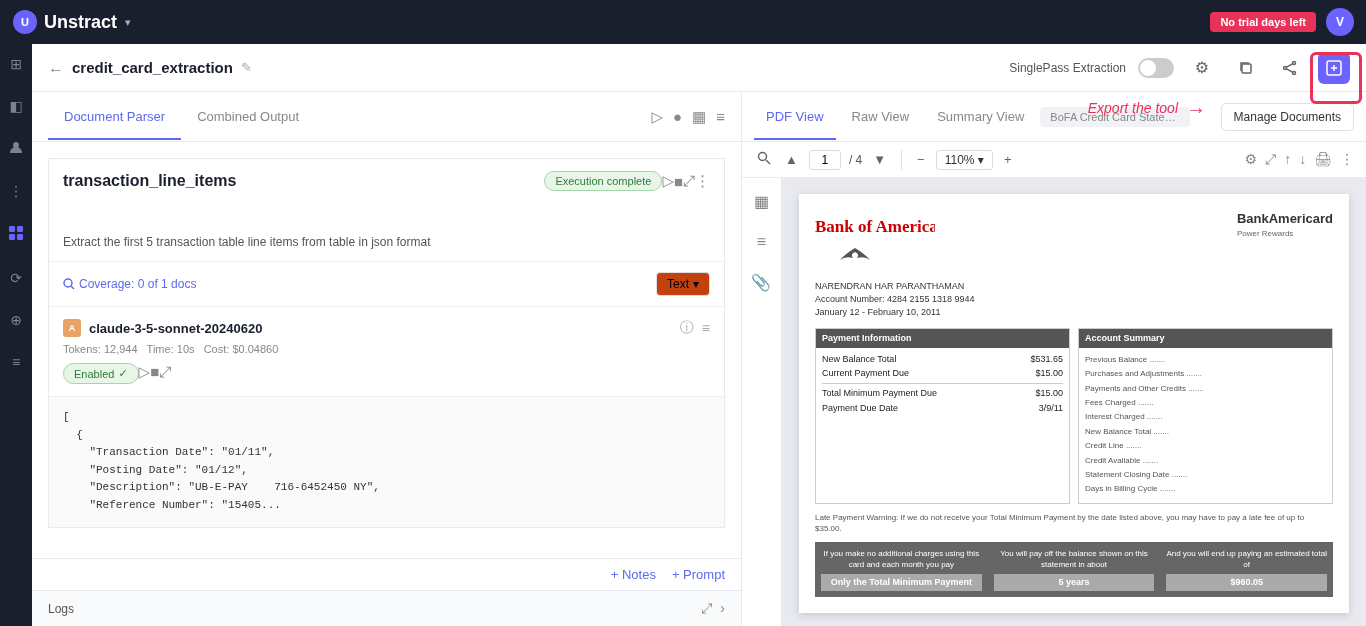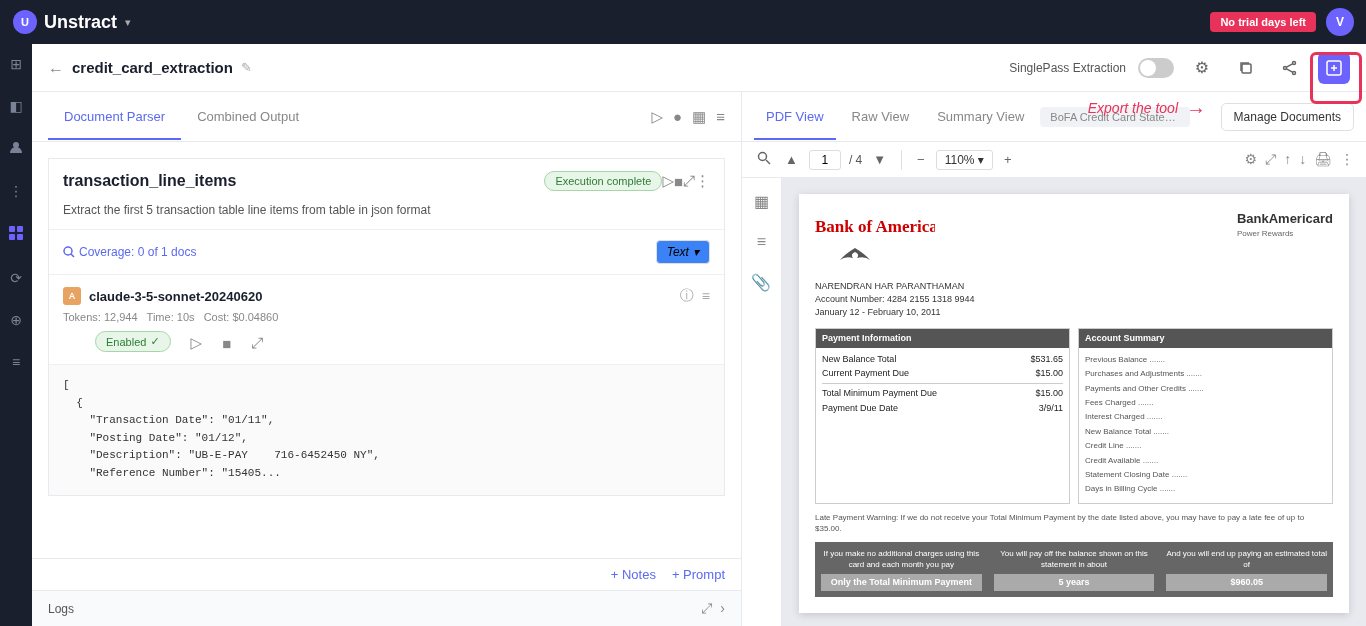--- a/index.html
+++ b/index.html
@@ -103,42 +103,41 @@
     }
     .extractor-header {
       display: flex; align-items: center; justify-content: space-between;
       padding: 12px 14px; background: white;
     }
     .extractor-title { font-size: 16px; font-weight: 700; color: #1a1f2e; }
     .execution-badge {
       background: #e8f5e9; color: #2e7d32; border: 1px solid #a5d6a7;
       padding: 3px 10px; border-radius: 12px; font-size: 11px; font-weight: 500;
     }
-    .extractor-desc { padding: 0 14px 12px; color: #555; font-size: 12px; border-bottom: 1px solid #f0f0f0; }
+    .extractor-desc { padding: 0 14px 12px; color: #555; font-size: 12px; border-bottom: 1px solid #f0f0f0; margin-top: 32px; }
 
     .coverage-row {
       display: flex; align-items: center; justify-content: space-between;
       padding: 10px 14px; border-bottom: 1px solid #f0f0f0;
     }
     .coverage-text { color: #5b6af0; font-size: 12px; display: flex; align-items: center; gap: 4px; }
     .type-select {
       display: flex; align-items: center; gap: 4px; border: 1px solid #e0e0e0;
       border-radius: 4px; padding: 4px 10px; font-size: 12px; cursor: pointer;
-      background: #3b82f6;
-      font-style: italic;
+      background: #c2410c;
     }
 
     .model-section { padding: 12px 14px; border-bottom: 1px solid #f0f0f0; }
     .model-header { display: flex; align-items: center; justify-content: space-between; margin-bottom: 6px; }
     .model-logo { width: 18px; height: 18px; background: #e8a262; border-radius: 3px; display: flex; align-items: center; justify-content: center; font-size: 9px; font-weight: bold; color: white; }
     .model-name { font-size: 13px; font-weight: 600; color: #1a1f2e; }
     .model-meta { font-size: 11px; color: #888; margin-top: 4px; }
     .enabled-badge { background: #e8f5e9; color: #2e7d32; border: 1px solid #a5d6a7; padding: 3px 10px; border-radius: 12px; font-size: 11px; font-weight: 500; display: inline-flex; align-items: center; gap: 4px; }
     .model-icons { display: flex; align-items: center; gap: 8px; color: #aaa; font-size: 14px; }
-    .model-actions { display: flex; align-items: flex-end; gap: 20px; margin-top: 8px; margin-left: 32px; }
+    .model-actions { display: flex; align-items: flex-start; gap: 0; margin-top: 8px; }
 
     .json-output {
       padding: 12px 14px; font-family: 'Courier New', monospace; font-size: 11px;
       color: #333; line-height: 1.6; background: #fafafa; min-height: 100px;
     }
 
     
     .bottom-bar {
       display: flex; align-items: center; justify-content: flex-end;
       padding: 8px 16px; border-top: 1px solid #e8eaf0; gap: 16px; flex-shrink: 0;

